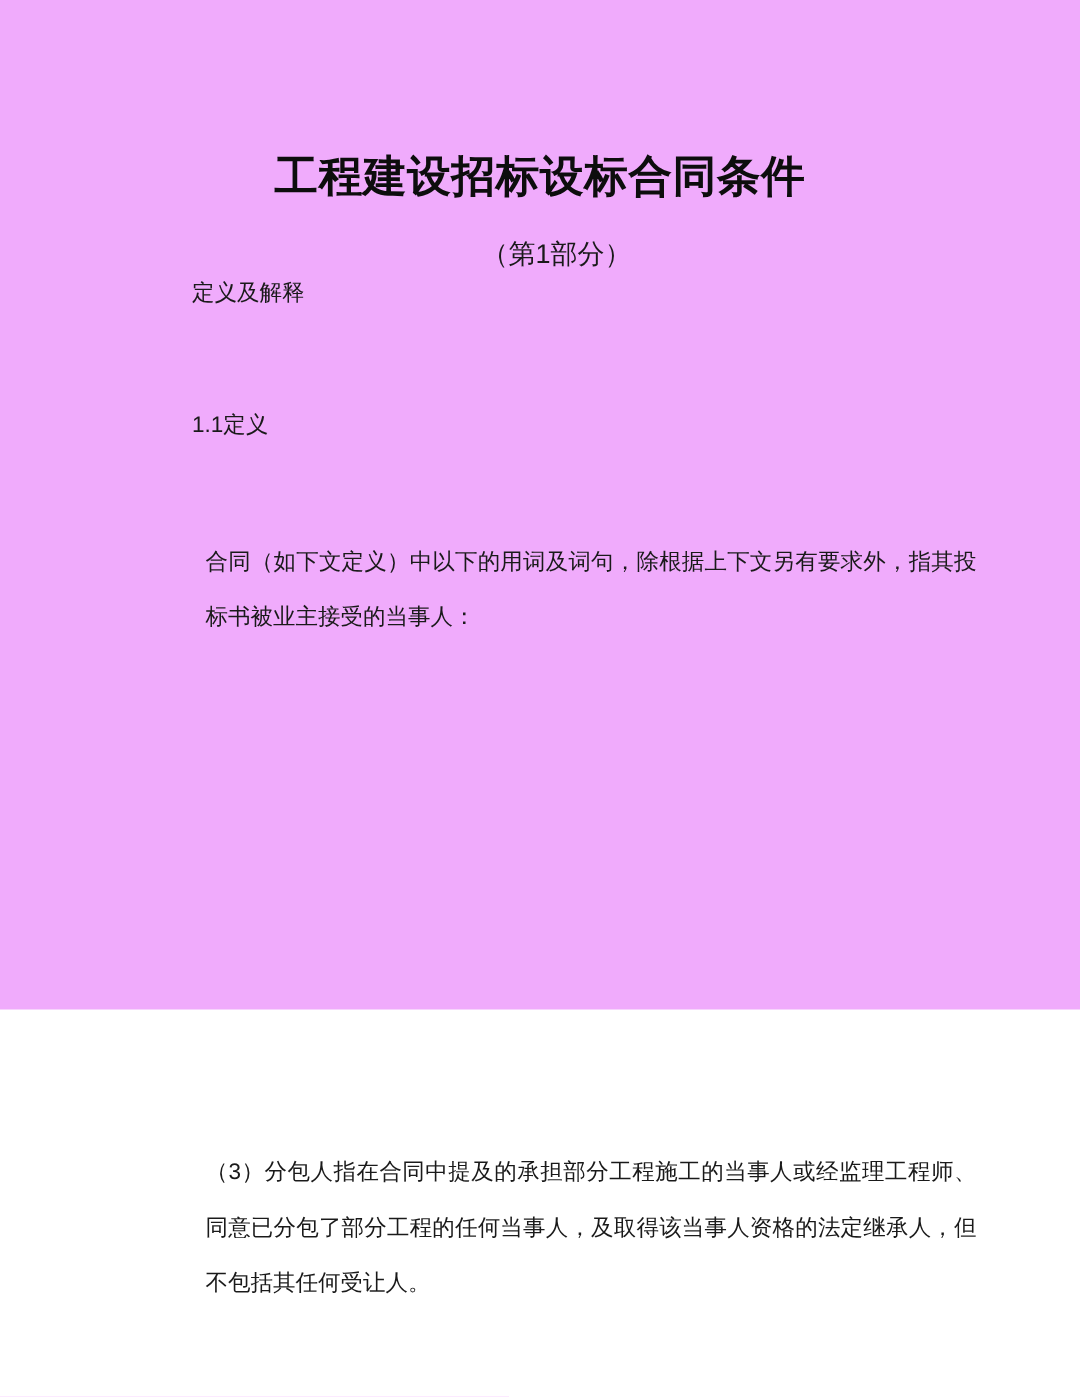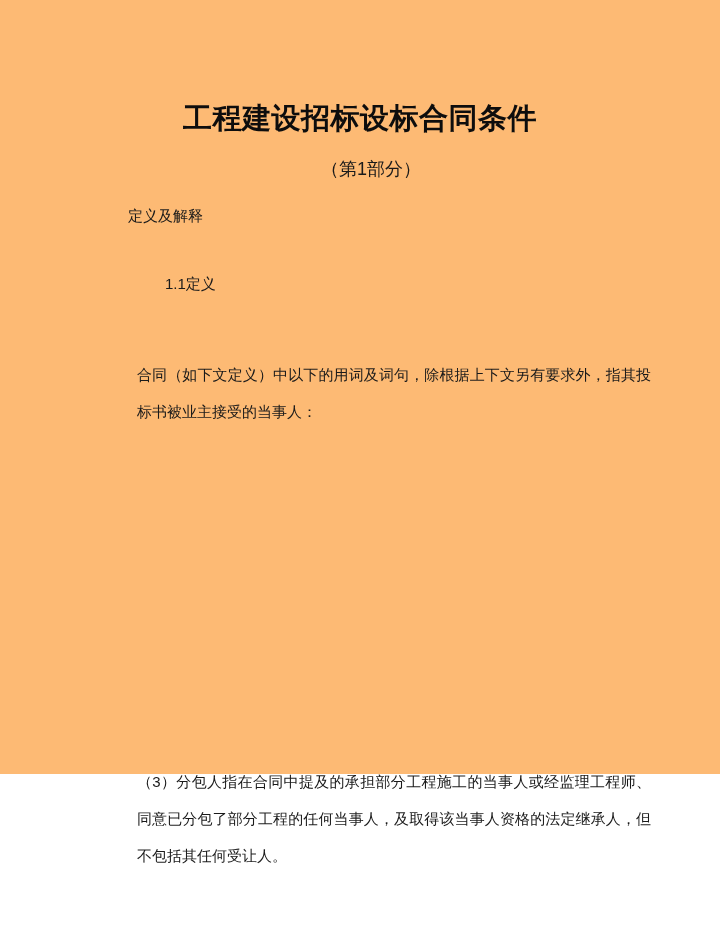--- a/index.html
+++ b/index.html
@@ -13,22 +13,22 @@
     height: 931px;
     font-family: "Liberation Sans", "DejaVu Sans", sans-serif;
     color: #1a1a1a;
     -webkit-font-smoothing: antialiased;
     overflow: hidden;
   }
 
   .page {
     position: relative;
     width: 720px;
-    height: 774px;
-    background: #fdba74;
+    height: 673px;
+    background: #f0abfc;
     box-sizing: border-box;
   }
 
   .doc-title {
     position: absolute;
     left: 0;
     top: 79px;
     width: 720px;
     text-align: center;
     font-size: 29px;
@@ -53,22 +53,22 @@
 
   .section-heading {
     position: absolute;
     left: 128px;
     font-size: 15px;
     font-weight: normal;
     line-height: 24px;
     color: #1a1a1a;
     white-space: nowrap;
   }
-  .section-heading.h-def    { top: 204px; }
-  .section-heading.h-clause { top: 272px; margin-left: 37px; }
+  .section-heading.h-def    { top: 184px; }
+  .section-heading.h-clause { top: 272px; }
 
   .body-block {
     position: absolute;
     left: 105px;
     width: 514px;
     font-size: 15px;
     line-height: 37px;
     color: #1a1a1a;
     text-align: justify;
     text-justify: inter-ideograph;

